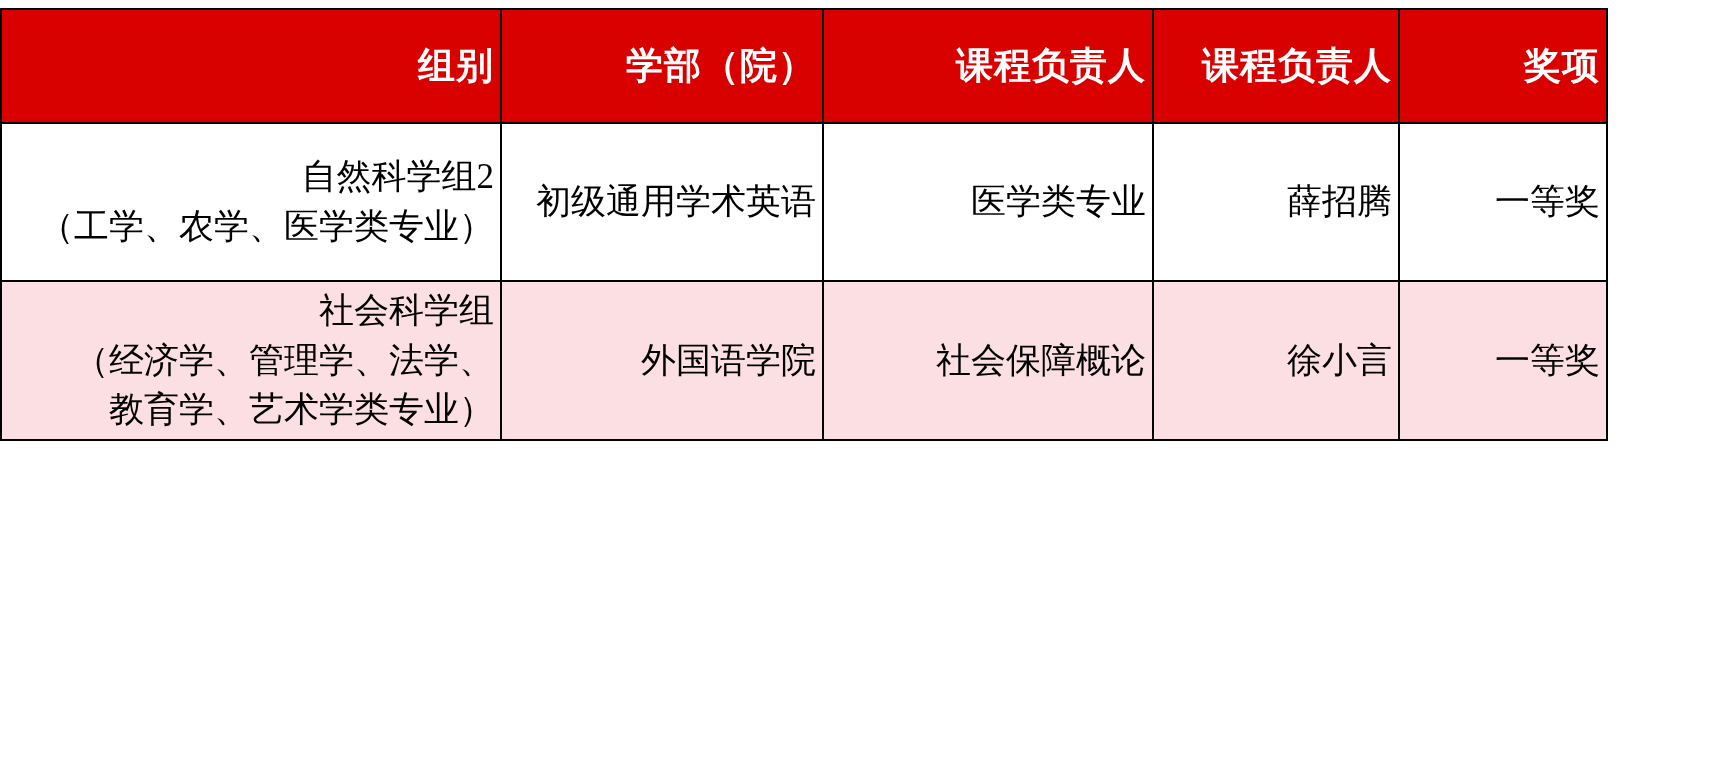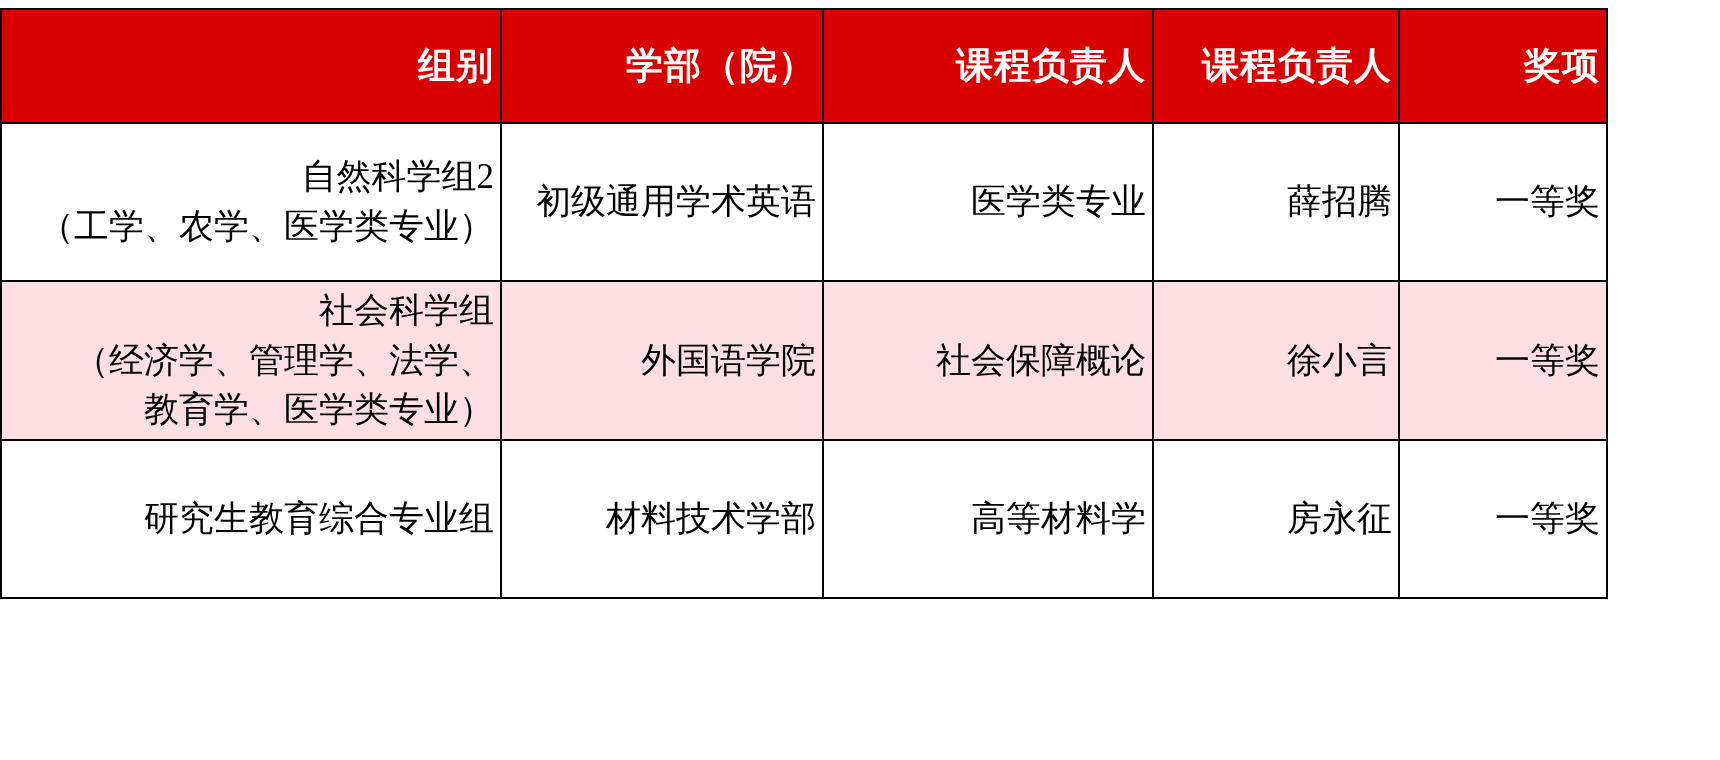--- a/index.html
+++ b/index.html
@@ -108,34 +108,23 @@
         <td>初级通用学术英语</td>
         <td>医学类专业</td>
         <td>薛招腾</td>
         <td>一等奖</td>
       </tr>
       <tr class="row-pink h-group3">
         <td>
           <span class="cell-lines">
             <span>社会科学组</span>
             <span>（经济学、管理学、法学、</span>
-            <span>教育学、医学类专业）</span>
+            <span>教育学、艺术学类专业）</span>
           </span>
         </td>
         <td>外国语学院</td>
         <td>社会保障概论</td>
         <td>徐小言</td>
         <td>一等奖</td>
       </tr>
-      <tr class="row-white h-group">
-        <td>
-          <span class="cell-lines">
-            <span>研究生教育综合专业组</span>
-          </span>
-        </td>
-        <td>材料技术学部</td>
-        <td>高等材料学</td>
-        <td>房永征</td>
-        <td>一等奖</td>
-      </tr>
     </tbody>
   </table>
 </div>
 
 </body></html>

